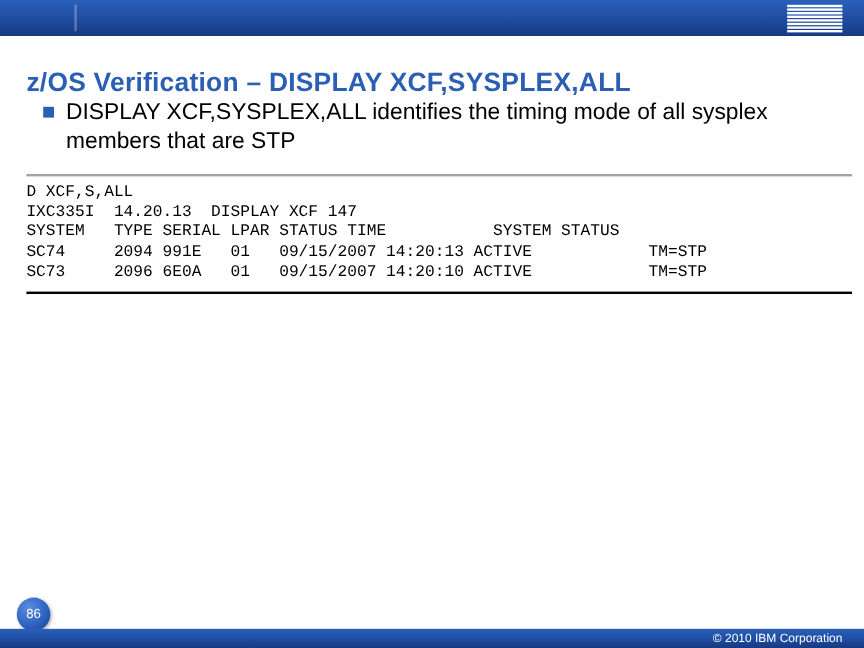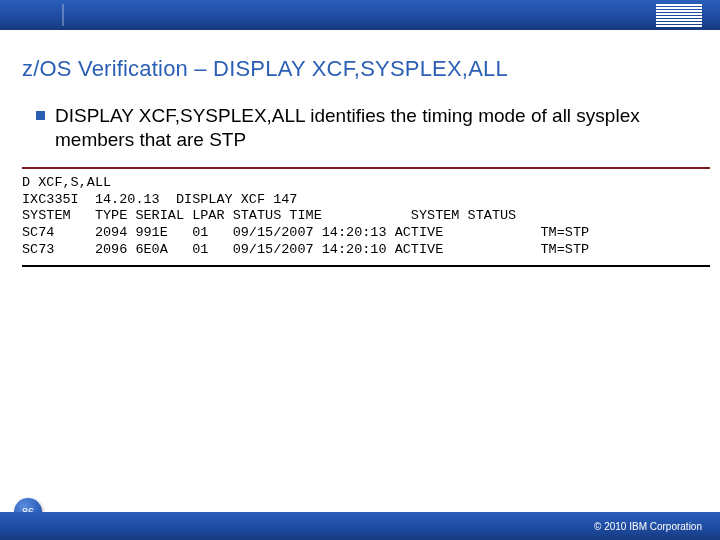--- a/index.html
+++ b/index.html
@@ -37,22 +37,21 @@
     height: 2px;
     width: 46px;
     background: #fff;
   }
   .content {
     padding: 26px 10px 0 22px;
   }
   .title {
     font-size: 22px;
     color: #2b5fb4;
-    font-weight: 400;
-    margin-bottom: 22px;
+    font-weight: 700;
     letter-spacing: 0.2px;
   }
   .bullet-row {
     display: flex;
     align-items: flex-start;
     gap: 10px;
     padding-left: 14px;
     margin-bottom: 14px;
     justify-content: center;
   }
@@ -62,34 +61,34 @@
     background: #2b5fb4;
     margin-top: 7px;
     flex-shrink: 0;
   }
   .bullet-text {
     font-size: 19px;
     color: #000;
     line-height: 1.28;
   }
   .terminal {
-    border-top: 2px solid #7f1d1d;
+    border-top: 2px solid #a3a3a3;
     border-bottom: 2px solid #000;
     padding: 6px 0 6px 0;
     font-family: "Courier New", Courier, monospace;
     font-size: 13.5px;
     line-height: 1.25;
     white-space: pre;
     color: #000;
     margin: 4px 0 0 0;
   }
   .bottombar {
     position: absolute;
     left: 0; right: 0; bottom: 0;
-    height: 28px;
+    height: 16px;
     background: linear-gradient(to bottom, #2a5fbb 0%, #1e4a9e 60%, #163a80 100%);
     display: flex;
     align-items: center;
     justify-content: space-between;
     padding: 0 18px 0 0;
     color: #fff;
     font-size: 10px;
   }
   .page-badge {
     position: absolute;

